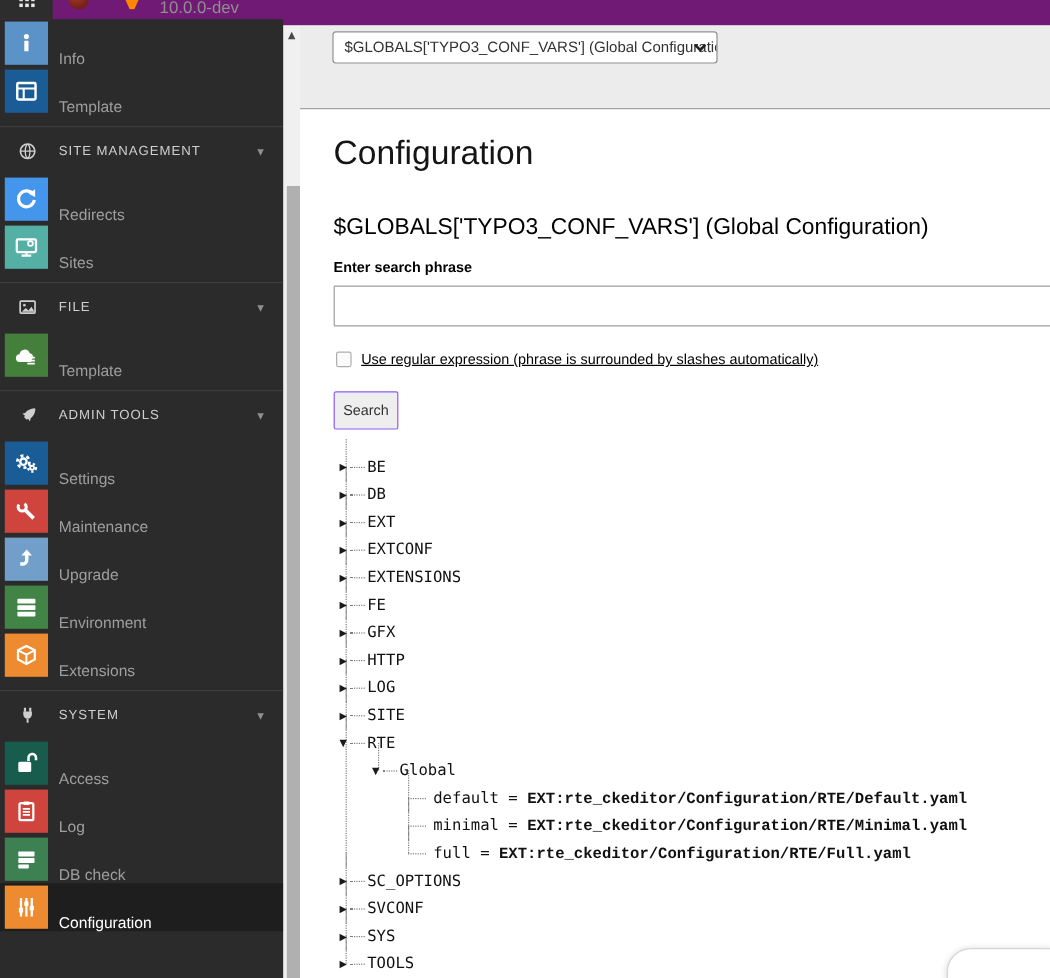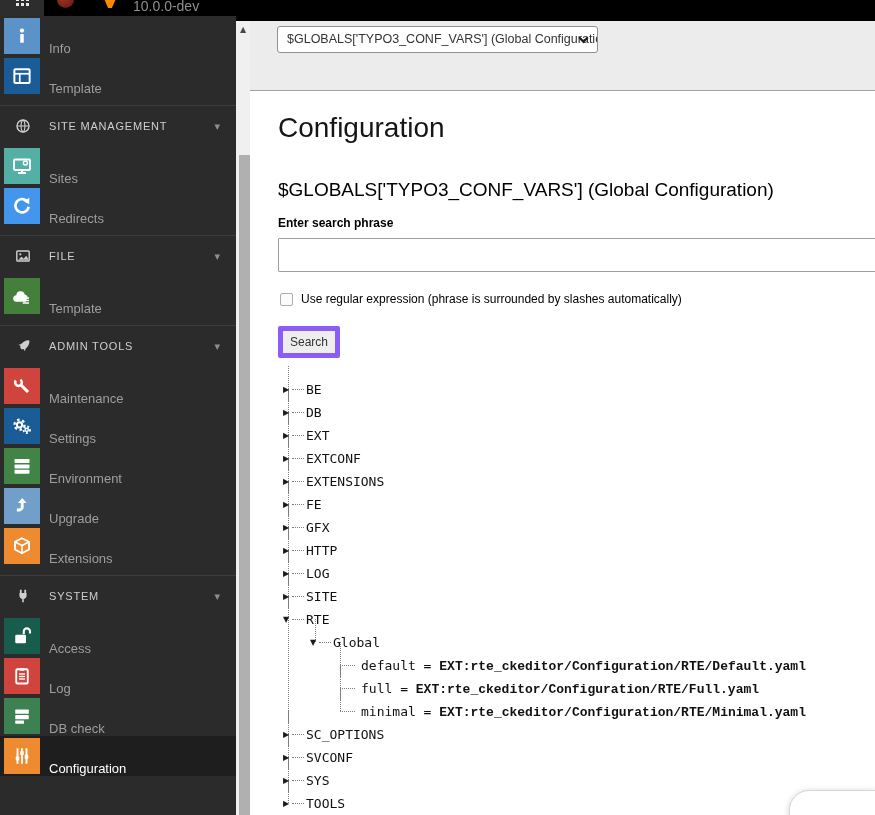--- a/index.html
+++ b/index.html
@@ -1,21 +1,21 @@
 <!DOCTYPE html>
 <html><head>
 <meta charset="utf-8">
 <style>
   * { box-sizing: border-box; margin: 0; padding: 0; }
   html,body { width:875px; height:815px; overflow:hidden; }
   body { font-family:"Liberation Sans", sans-serif; background:#fff; }
   .screen { position:relative; width:875px; height:815px; overflow:hidden; background:#fff; }
 
   
-  .topbar { position:absolute; left:0; top:0; width:875px; height:21px; background:#000000; overflow:hidden; z-index:5; }
+  .topbar { position:absolute; left:0; top:0; width:875px; height:21px; background:#701a75; overflow:hidden; z-index:5; }
   .tb-left { position:absolute; left:0; top:0; width:44px; height:16px; background:#2d2d2d; }
   .tb-grid { position:absolute; left:16px; top:-7px; }
   .tb-orb { position:absolute; left:57px; top:-9px; width:17px; height:17px; border-radius:50%;
             background:radial-gradient(circle at 38% 30%, #a83a29, #5f150f); }
   .tb-logo { position:absolute; left:102px; top:-6px; width:16px; height:14px; background:#ff8700;
              clip-path:polygon(0 0,100% 0,62% 100%,38% 100%); }
   .tb-version { position:absolute; left:133px; top:-2px; font-size:14px; color:#8f8f8f; white-space:nowrap; }
 
   
   .sidebar { position:absolute; left:0; top:16px; width:236px; height:799px; background:#2b2b2b; overflow:hidden; z-index:6; }
@@ -42,24 +42,24 @@
             white-space:nowrap; cursor:pointer; }
   .select svg { position:absolute; right:8px; top:9px; }
 
   
   .content { position:absolute; left:250px; top:92px; width:625px; height:723px; background:#fff; z-index:2; }
   .page-title { position:absolute; left:28px; top:20px; font-size:28px; font-weight:400; color:#151515; }
   .page-subtitle { position:absolute; left:28px; top:87px; font-size:19px; font-weight:400; color:#000; white-space:nowrap; }
   .search-label { position:absolute; left:28px; top:124px; font-size:12px; font-weight:bold; color:#000; }
   .search-input { position:absolute; left:28px; top:146px; width:612px; height:34px; border:1px solid #9f9f9f; border-radius:1px;
                   padding:0 8px; font-size:13px; font-family:"Liberation Sans",sans-serif; background:#fff; }
-  .cb-row { position:absolute; left:30px; top:200px; display:flex; align-items:center; cursor:pointer; }
+  .cb-row { position:absolute; left:30px; top:200px; display:flex; align-items:center; cursor:pointer;text-decoration:underline; }
   .cb-box { width:13px; height:13px; border:1px solid #adadad; border-radius:2px; background:#fbfbfb; flex:none; }
   .cb-label { margin-left:8px; font-size:12px; color:#000; white-space:nowrap; }
-  .search-btn { position:absolute; left:28px; top:234px; height:32px; padding:0 7px; background:#eee; border:5px solid #8b5cf6;
+  .search-btn { position:absolute; left:28px; top:234px; height:32px; padding:0 7px; background:#eee; border:1px solid #8b5cf6;
                 border-radius:2px; font-size:12px; color:#333; font-family:"Liberation Sans",sans-serif; cursor:pointer; }
 
   
   .tree { position:absolute; left:33px; top:286px; font-family:"DejaVu Sans Mono",monospace; font-size:13px; color:#111; }
   .tree ul { margin:0; padding:0; list-style:none; }
   .tree ul ul { margin-left:4px; }
   .tree ul ul ul { margin-left:5px; }
   .tree li { position:relative; padding-left:23px; }
   .tree .row { height:23px; line-height:23px; white-space:nowrap; }
   .tree li::before { content:""; position:absolute; top:11px; left:9px; width:12px; border-top:1px dotted #7d7d7d; }
@@ -124,38 +124,38 @@
       </div>
       <div class="sb-section">
         <span class="sb-sec-icon"><svg width="16" height="16" viewBox="0 0 16 16">
             <circle cx="8" cy="8" r="6" fill="none" stroke="currentColor" stroke-width="1.4"></circle>
             <path d="M2.2 8 h11.6 M8 2 c-2.6 1.8 -2.6 10.2 0 12 M8 2 c2.6 1.8 2.6 10.2 0 12" fill="none" stroke="currentColor" stroke-width="1.1"></path>
           </svg></span>
         <span class="sb-sec-label">SITE MANAGEMENT</span>
         <span class="sb-caret">▾</span>
       </div>
       <div class="sb-item">
+        <span class="sb-icon" style="background:#4496ec">
+          <svg width="20" height="20" viewBox="0 0 16 16">
+            <path d="M12.6 5 A5.3 5.3 0 1 0 13.3 8.6" fill="none" stroke="currentColor" stroke-width="2.1"></path>
+            <polygon points="13.8,1.4 13.8,6.6 9.4,4.2" fill="currentColor"></polygon>
+          </svg>
+        </span>
+        <span class="sb-label">Redirects</span>
+      </div>
+      <div class="sb-item">
         <span class="sb-icon" style="background:#54b0a4">
           <svg width="20" height="20" viewBox="0 0 16 16">
             <rect x="1.6" y="2.8" width="12.8" height="8.4" rx="0.8" fill="none" stroke="currentColor" stroke-width="1.5"></rect>
             <line x1="8" y1="11.4" x2="8" y2="13" stroke="currentColor" stroke-width="1.5"></line>
             <line x1="4.8" y1="13.6" x2="11.2" y2="13.6" stroke="currentColor" stroke-width="1.5"></line>
             <circle cx="10.7" cy="5.5" r="1.6" fill="none" stroke="currentColor" stroke-width="1.2"></circle>
           </svg>
         </span>
         <span class="sb-label">Sites</span>
-      </div>
-      <div class="sb-item">
-        <span class="sb-icon" style="background:#4496ec">
-          <svg width="20" height="20" viewBox="0 0 16 16">
-            <path d="M12.6 5 A5.3 5.3 0 1 0 13.3 8.6" fill="none" stroke="currentColor" stroke-width="2.1"></path>
-            <polygon points="13.8,1.4 13.8,6.6 9.4,4.2" fill="currentColor"></polygon>
-          </svg>
-        </span>
-        <span class="sb-label">Redirects</span>
       </div>
       <div class="sb-section">
         <span class="sb-sec-icon"><svg width="16" height="16" viewBox="0 0 16 16">
             <rect x="1.8" y="3" width="12.4" height="10" rx="0.8" fill="none" stroke="currentColor" stroke-width="1.4"></rect>
             <circle cx="5.3" cy="6.3" r="1.1" fill="currentColor"></circle>
             <path d="M3.2 11.8 l3.3-3.1 2.2 2 2.5-3 2.6 4.1 z" fill="currentColor"></path>
           </svg></span>
         <span class="sb-sec-label">FILE</span>
         <span class="sb-caret">▾</span>
       </div>
@@ -173,59 +173,59 @@
         <span class="sb-label">Template</span>
       </div>
       <div class="sb-section">
         <span class="sb-sec-icon"><svg width="16" height="16" viewBox="0 0 16 16">
             <path d="M13.8 2.2 c-3.4.2 -6 1.6 -7.9 4 l-2.4.5 2.1 1.4 -0.4 1.7 1.7 1.7 1.7-.4 1.4 2.1 .5-2.4 c2.4-1.9 3.8-4.5 4-7.9 z" fill="currentColor"></path>
           </svg></span>
         <span class="sb-sec-label">ADMIN TOOLS</span>
         <span class="sb-caret">▾</span>
       </div>
       <div class="sb-item">
-        <span class="sb-icon" style="background:#cf443d">
-          <svg width="20" height="20" viewBox="0 0 16 16">
-            <circle cx="5.2" cy="5.2" r="2.7" fill="none" stroke="currentColor" stroke-width="2" stroke-dasharray="10 4"></circle>
-            <line x1="7" y1="7" x2="12.8" y2="12.8" stroke="currentColor" stroke-width="2.5"></line>
-          </svg>
-        </span>
-        <span class="sb-label">Maintenance</span>
-      </div>
-      <div class="sb-item">
         <span class="sb-icon" style="background:#1a5c96">
           <svg width="20" height="20" viewBox="0 0 16 16">
             <circle cx="6" cy="7" r="2.1" fill="none" stroke="currentColor" stroke-width="1.6"></circle>
             <circle cx="6" cy="7" r="4" fill="none" stroke="currentColor" stroke-width="1.9" stroke-dasharray="2 2.1"></circle>
             <circle cx="11.8" cy="11" r="1.3" fill="none" stroke="currentColor" stroke-width="1.2"></circle>
             <circle cx="11.8" cy="11" r="2.6" fill="none" stroke="currentColor" stroke-width="1.5" stroke-dasharray="1.5 1.6"></circle>
           </svg>
         </span>
         <span class="sb-label">Settings</span>
       </div>
       <div class="sb-item">
+        <span class="sb-icon" style="background:#cf443d">
+          <svg width="20" height="20" viewBox="0 0 16 16">
+            <circle cx="5.2" cy="5.2" r="2.7" fill="none" stroke="currentColor" stroke-width="2" stroke-dasharray="10 4"></circle>
+            <line x1="7" y1="7" x2="12.8" y2="12.8" stroke="currentColor" stroke-width="2.5"></line>
+          </svg>
+        </span>
+        <span class="sb-label">Maintenance</span>
+      </div>
+      <div class="sb-item">
+        <span class="sb-icon" style="background:#719fc9">
+          <svg width="20" height="20" viewBox="0 0 16 16">
+            <path d="M8.2 4.8 v3.9 a2.5 2.5 0 0 1 -2.5 2.5 H3.9" fill="none" stroke="currentColor" stroke-width="2.3"></path>
+            <polygon points="4.7,5.6 11.7,5.6 8.2,1.6" fill="currentColor"></polygon>
+          </svg>
+        </span>
+        <span class="sb-label">Upgrade</span>
+      </div>
+      <div class="sb-item">
         <span class="sb-icon" style="background:#428446">
           <svg width="20" height="20" viewBox="0 0 16 16">
             <g fill="currentColor">
               <rect x="2" y="2.4" width="12" height="3.2" rx="0.6"></rect>
               <rect x="2" y="6.7" width="12" height="3.2" rx="0.6"></rect>
               <rect x="2" y="11" width="12" height="3.2" rx="0.6"></rect>
             </g>
           </svg>
         </span>
         <span class="sb-label">Environment</span>
-      </div>
-      <div class="sb-item">
-        <span class="sb-icon" style="background:#719fc9">
-          <svg width="20" height="20" viewBox="0 0 16 16">
-            <path d="M8.2 4.8 v3.9 a2.5 2.5 0 0 1 -2.5 2.5 H3.9" fill="none" stroke="currentColor" stroke-width="2.3"></path>
-            <polygon points="4.7,5.6 11.7,5.6 8.2,1.6" fill="currentColor"></polygon>
-          </svg>
-        </span>
-        <span class="sb-label">Upgrade</span>
       </div>
       <div class="sb-item">
         <span class="sb-icon" style="background:#ee8b30">
           <svg width="20" height="20" viewBox="0 0 16 16">
             <path d="M8 1.8 L13.6 4.6 V10.8 L8 13.8 L2.4 10.8 V4.6 Z" fill="none" stroke="currentColor" stroke-width="1.5"></path>
             <path d="M2.6 4.8 L8 7.6 L13.4 4.8 M8 7.6 V13.4" fill="none" stroke="currentColor" stroke-width="1.3"></path>
           </svg>
         </span>
         <span class="sb-label">Extensions</span>
       </div>
@@ -355,24 +355,24 @@
           <li>
             <div class="row"><span class="tgl">▼</span><span class="tlabel">RTE</span></div>
             <ul>
               <li>
                 <div class="row"><span class="tgl">▼</span><span class="tlabel">Global</span></div>
                 <ul>
                   <li class="leaf">
                     <div class="row"><span class="tkey">default</span><span> = </span><span class="tval">EXT:rte_ckeditor/Configuration/RTE/Default.yaml</span></div>
                   </li>
                   <li class="leaf">
-                    <div class="row"><span class="tkey">full</span><span> = </span><span class="tval">EXT:rte_ckeditor/Configuration/RTE/Full.yaml</span></div>
+                    <div class="row"><span class="tkey">minimal</span><span> = </span><span class="tval">EXT:rte_ckeditor/Configuration/RTE/Minimal.yaml</span></div>
                   </li>
                   <li class="leaf">
-                    <div class="row"><span class="tkey">minimal</span><span> = </span><span class="tval">EXT:rte_ckeditor/Configuration/RTE/Minimal.yaml</span></div>
+                    <div class="row"><span class="tkey">full</span><span> = </span><span class="tval">EXT:rte_ckeditor/Configuration/RTE/Full.yaml</span></div>
                   </li>
                 </ul>
               </li>
             </ul>
           </li>
           <li>
             <div class="row"><span class="tgl">▶</span><span class="tlabel">SC_OPTIONS</span></div>
           </li>
           <li>
             <div class="row"><span class="tgl">▶</span><span class="tlabel">SVCONF</span></div>

